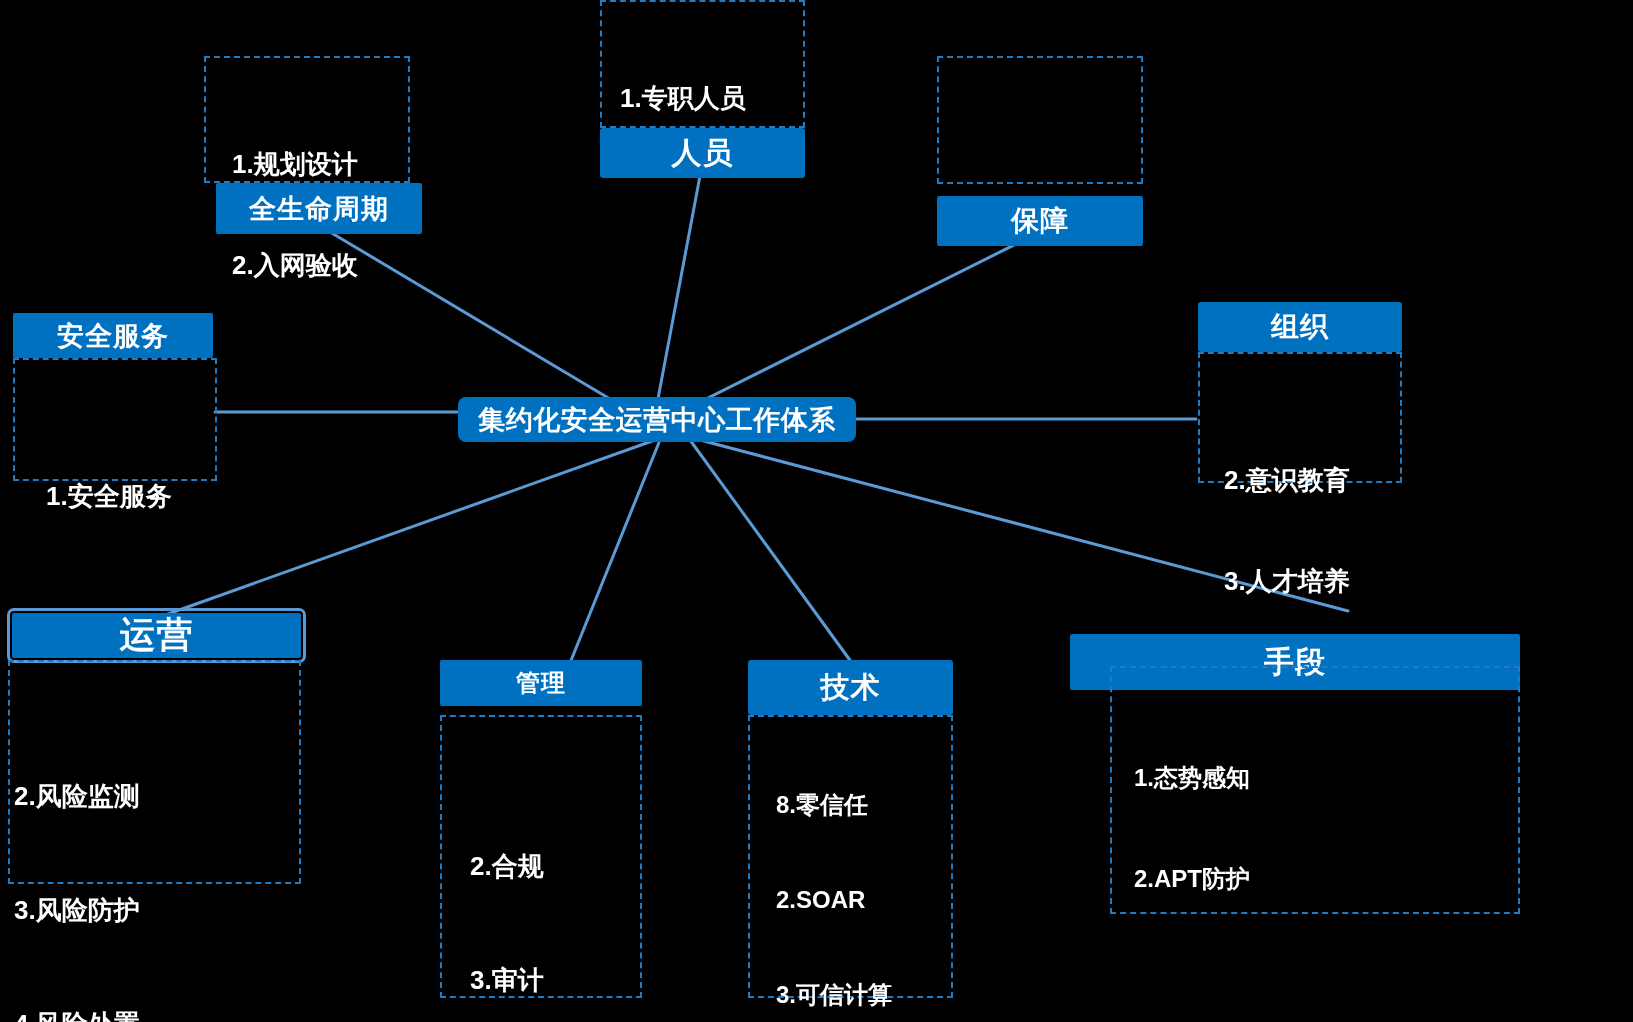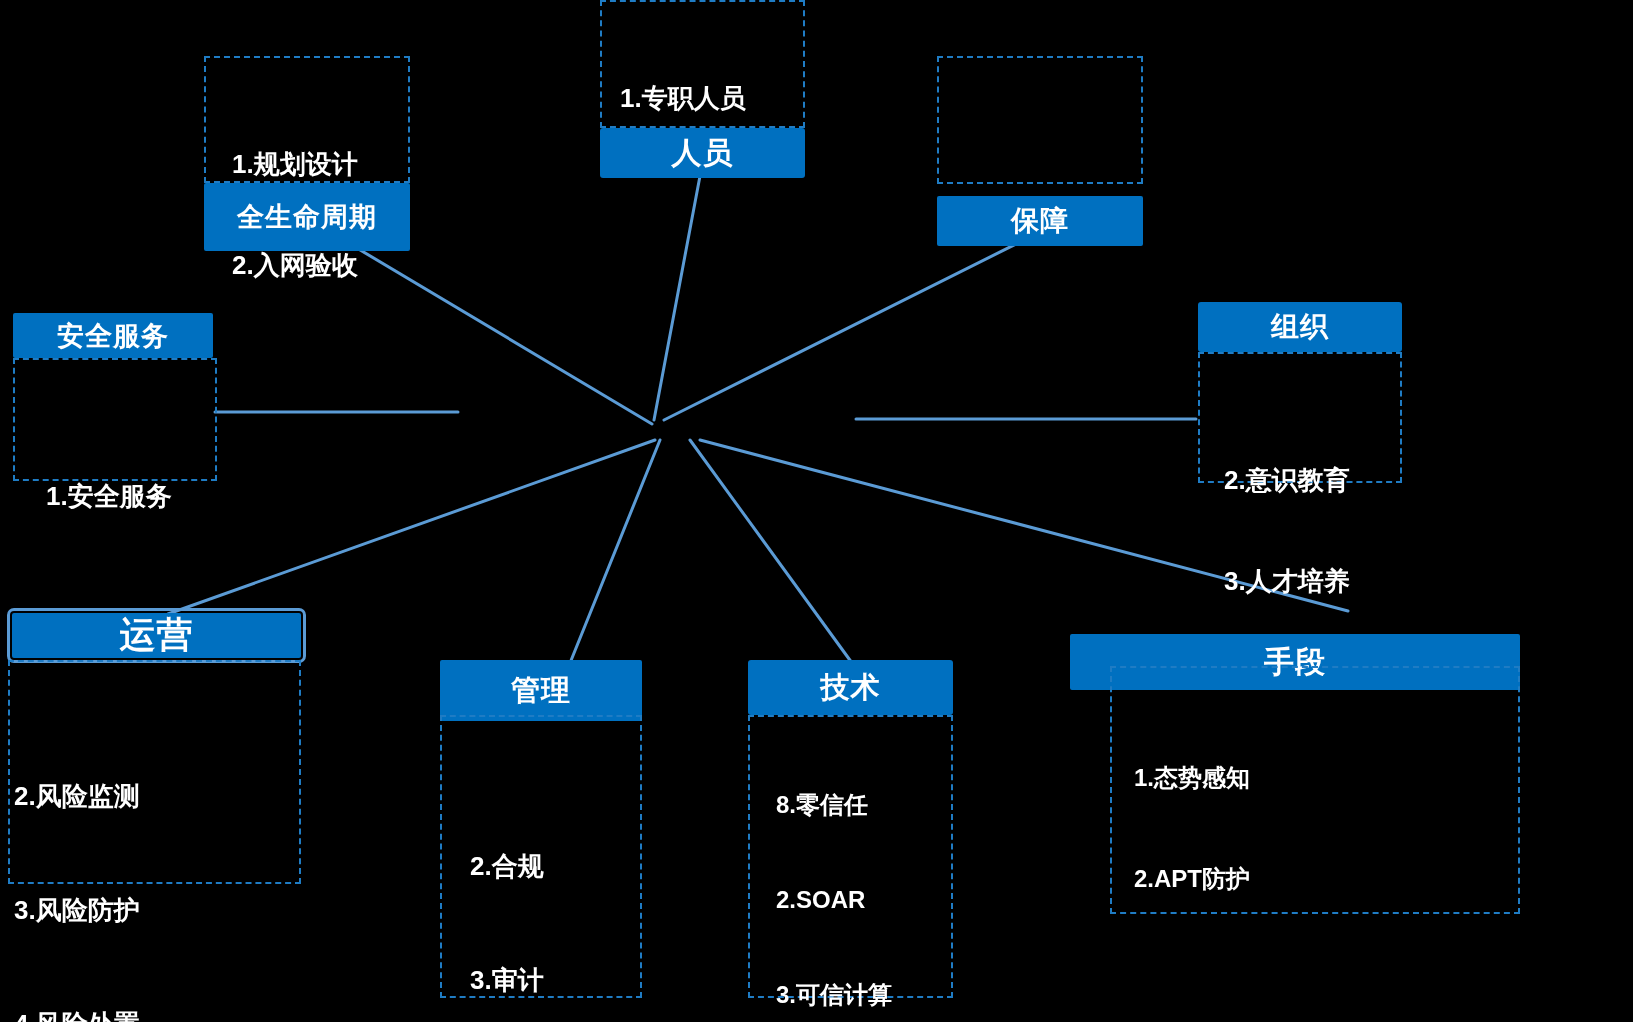--- a/index.html
+++ b/index.html
@@ -83,21 +83,21 @@
       <line x1="700" y1="440" x2="1348" y2="611"></line>
     </g>
   </svg>
 
   <div class="node">
     <div class="body" style="left:204px;top:56px;width:206px;height:127px;"></div>
     <div class="items" style="left:232px;top:80px;font-size:26px;">
       <span class="ln">1.规划设计</span>
       <span class="ln">2.入网验收</span>
     </div>
-    <div class="hdr" style="left:204px;top:183px;width:206px;height:68px;font-size:27px;">全生命周期</div>
+    <div class="hdr" style="left:216px;top:183px;width:206px;height:51px;font-size:27px;">全生命周期</div>
   </div>
 
   <div class="node">
     <div class="body" style="left:600px;top:0px;width:205px;height:128px;"></div>
     <div class="items" style="left:620px;top:14px;font-size:26px;">
       <span class="ln">1.专职人员</span>
     </div>
     <div class="hdr round" style="left:600px;top:128px;width:205px;height:50px;font-size:30px;">人员</div>
   </div>
 
@@ -132,21 +132,21 @@
     <div class="items" style="left:14px;top:702px;font-size:26px;line-height:1.46;">
       <span class="ln">2.风险监测</span>
       <span class="ln">3.风险防护</span>
       <span class="ln">4.风险处置</span>
       
       
     </div>
   </div>
 
   <div class="node">
-    <div class="hdr" style="left:440px;top:660px;width:202px;height:61px;font-size:29px;">管理</div>
+    <div class="hdr" style="left:440px;top:660px;width:202px;height:46px;font-size:24px;">管理</div>
     <div class="body" style="left:440px;top:715px;width:202px;height:283px;"></div>
     <div class="items" style="left:470px;top:772px;font-size:26px;line-height:1.46;">
       <span class="ln">2.合规</span>
       <span class="ln">3.审计</span>
       
     </div>
   </div>
 
   <div class="node">
     <div class="hdr round" style="left:748px;top:660px;width:205px;height:55px;font-size:29px;">技术</div>
@@ -167,14 +167,15 @@
     <div class="body" style="left:1110px;top:666px;width:410px;height:248px;"></div>
     <div class="items" style="left:1134px;top:694px;font-size:24px;line-height:1.40;">
       <span class="ln">1.态势感知</span>
       <span class="ln">2.APT防护</span>
       <span class="ln blank">&nbsp;</span>
       
       
     </div>
   </div>
 
+  <div id="center-node" style="left:458px;top:397px;width:398px;height:45px;font-size:27px;">集约化安全运营中心工作体系</div>
 
 </div>
 
 </body></html>

